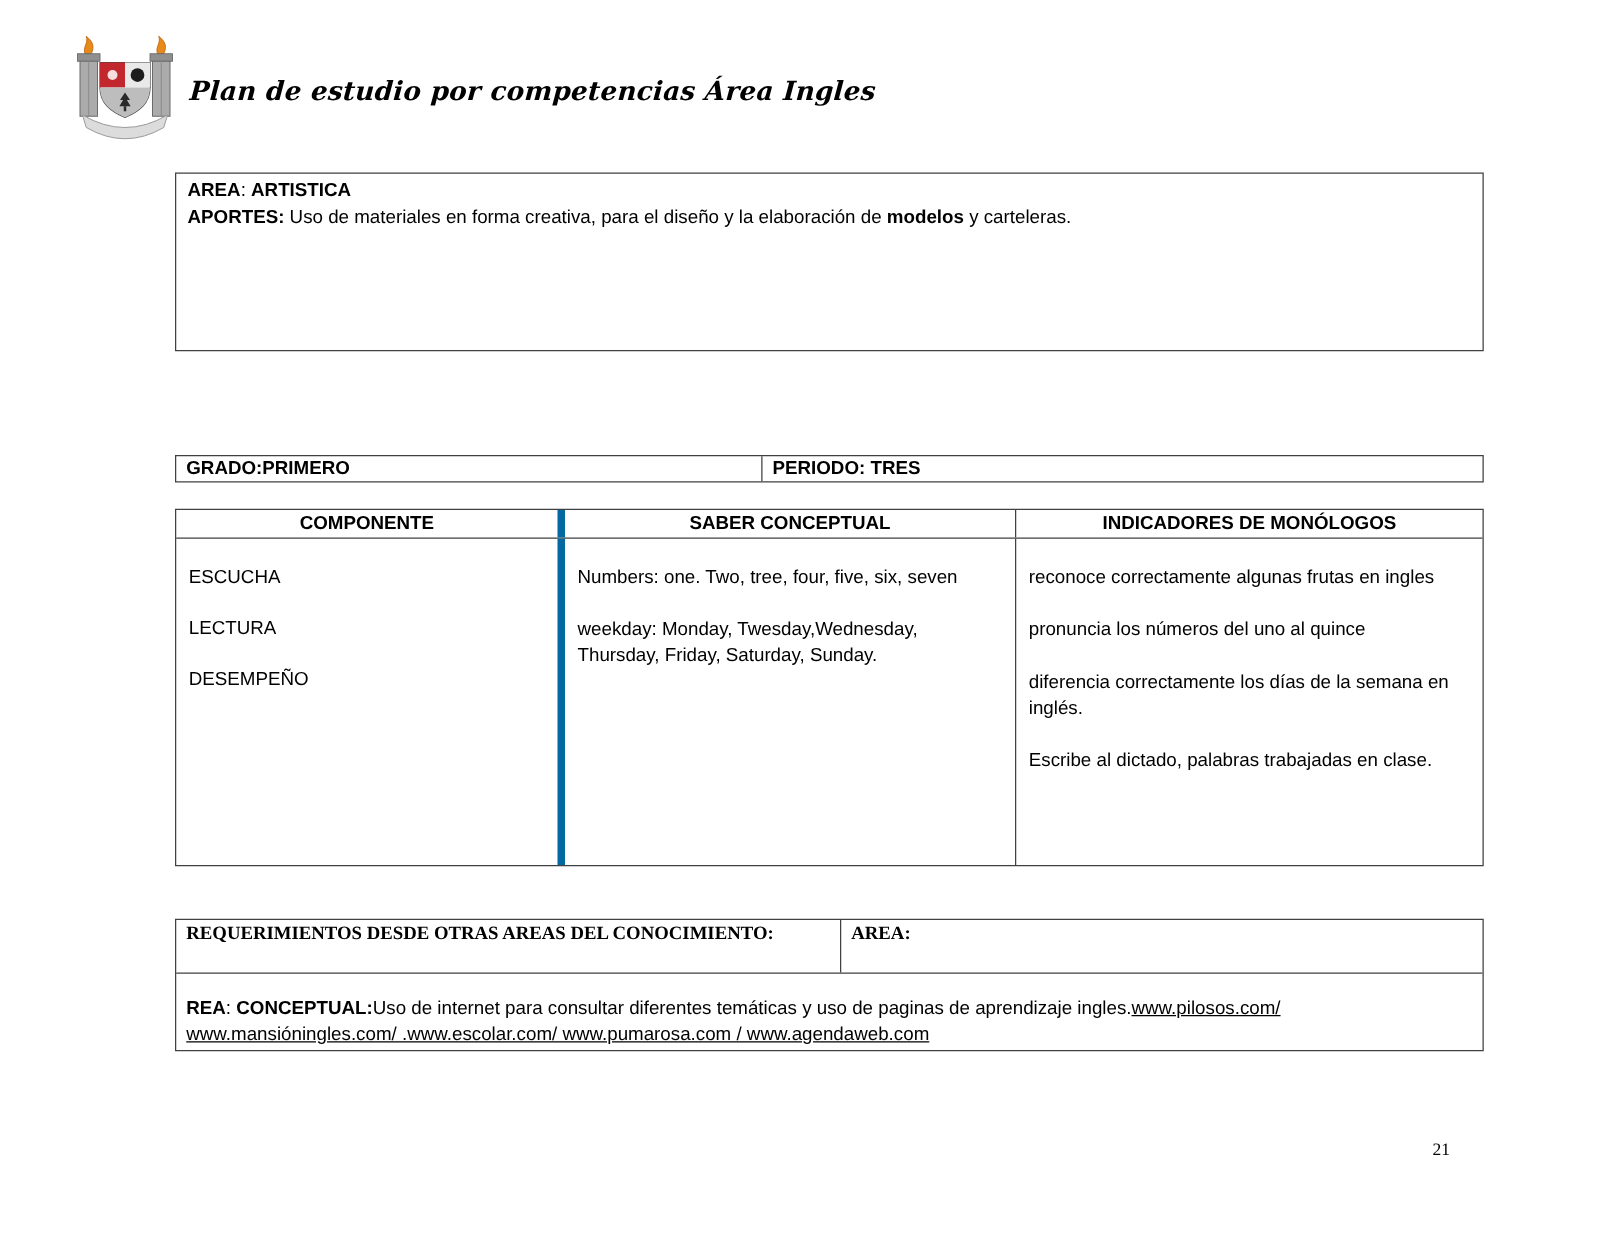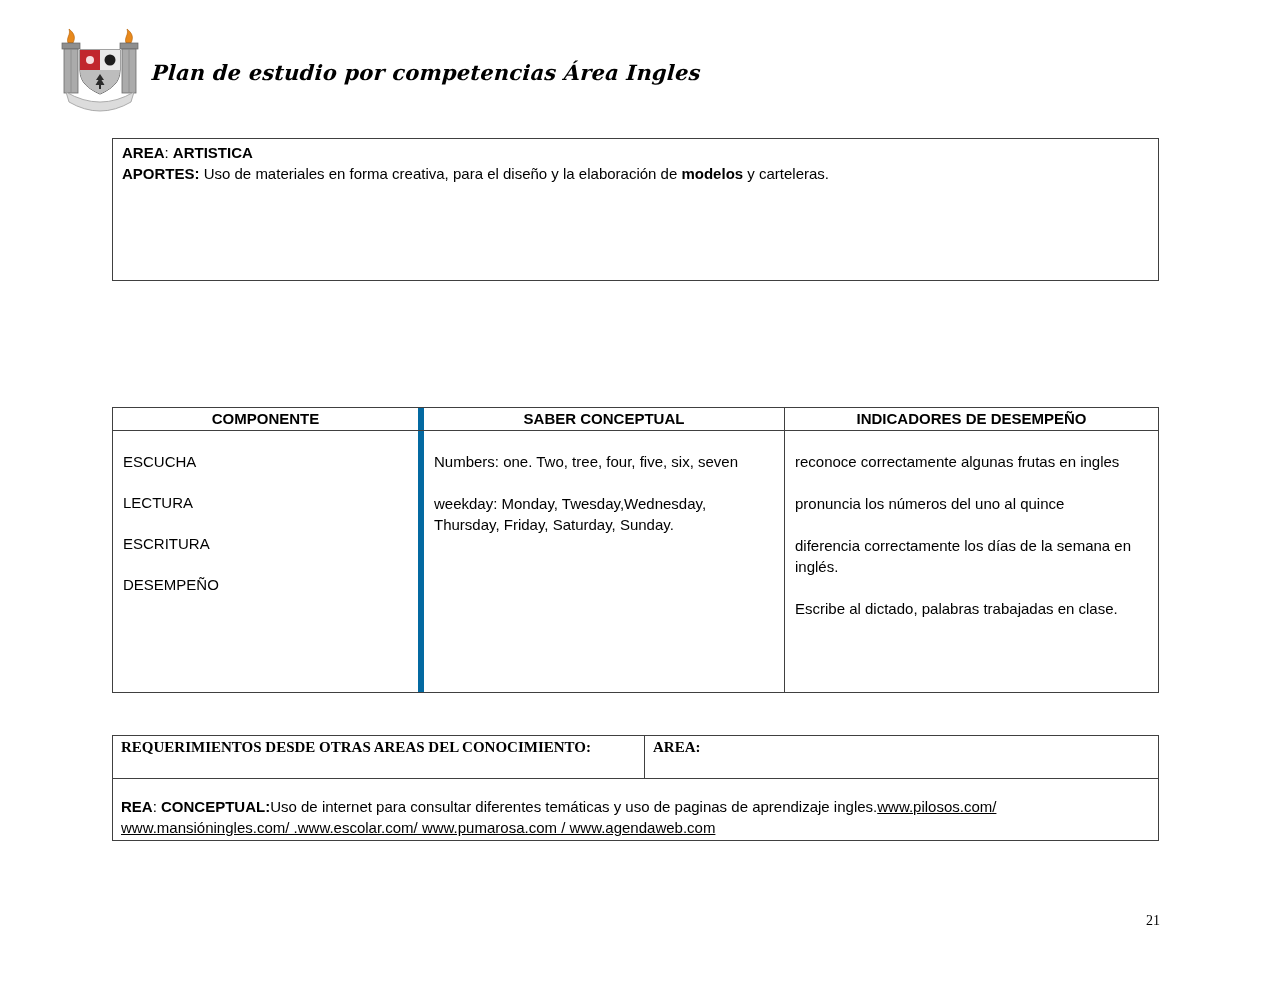--- a/index.html
+++ b/index.html
@@ -22,21 +22,21 @@
     font-weight: bold;
     font-size: 21px;
     letter-spacing: 0.2px;
     transform: skewX(-4deg);
     white-space: nowrap;
   }
 
   .b { font-weight: bold; }
 
   
-  .blk { position: absolute; left: 112px; width: 1047px; border: 1px solid #404040; background: #fff; }
+  .blk { position: absolute; left: 140px; width: 1047px; border: 1px solid #404040; background: #fff; }
 
   
   .area-box { top: 138px; height: 143px; padding: 3px 9px; }
 
   
   .grado-row { top: 364px; height: 22px; display: flex; }
   .grado-cell { padding: 0 8px; font-weight: bold; line-height: 20px; }
   .grado-cell.first { width: 469px; border-right: 1px solid #404040; }
   .grado-cell.second { flex: 1; }
 
@@ -100,32 +100,35 @@
       <path d="M10 66 Q44 86 78 66 L75 76 Q44 94 13 76 Z" fill="#dcdcdc" stroke="#9a9a9a" stroke-width="0.8"></path>
     </svg>
     <div class="doc-title">Plan de  estudio por competencias Área Ingles</div>
   </div>
 
   <div class="blk area-box">
     <p><span class="b">AREA</span><span>: </span><span class="b">ARTISTICA</span></p>
     <p><span class="b">APORTES:</span><span> Uso de materiales en forma creativa, para el diseño y la elaboración de </span><span class="b">modelos</span><span> y carteleras.</span></p>
   </div>
 
+  <div class="blk grado-row">
+    <div class="grado-cell first">GRADO:PRIMERO</div>
+    <div class="grado-cell second">PERIODO: TRES</div>
+  </div>
 
   <div class="blk main-table">
     <div class="mt-head">
       <div class="hc c1">COMPONENTE</div>
       <div class="hc c2">SABER CONCEPTUAL</div>
-      <div class="hc c3">INDICADORES DE DESEMPEÑO</div>
+      <div class="hc c3">INDICADORES DE MONÓLOGOS</div>
     </div>
     <div class="mt-body">
       <div class="cell c1">
         <p>ESCUCHA</p>
         <p>LECTURA</p>
-        <p>ESCRITURA</p>
         <p>DESEMPEÑO</p>
       </div>
       <div class="cell c2">
         <p>Numbers: one. Two, tree, four, five, six, seven</p>
         <p>weekday: Monday, Twesday,Wednesday, Thursday, Friday, Saturday, Sunday.</p>
       </div>
       <div class="cell c3">
         <p>reconoce correctamente algunas frutas en ingles</p>
         <p>pronuncia los números del uno al quince</p>
         <p>diferencia correctamente los días de la semana en inglés.</p>

